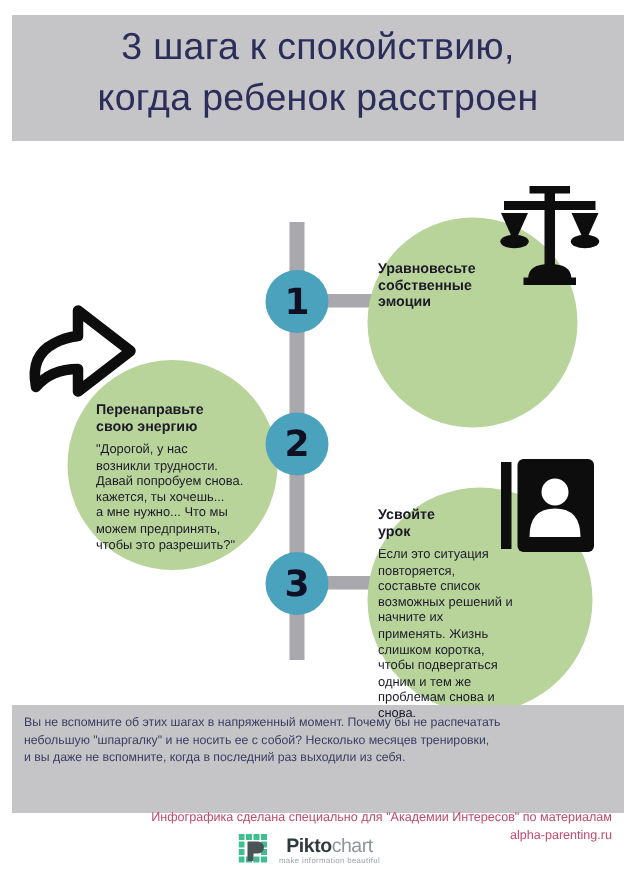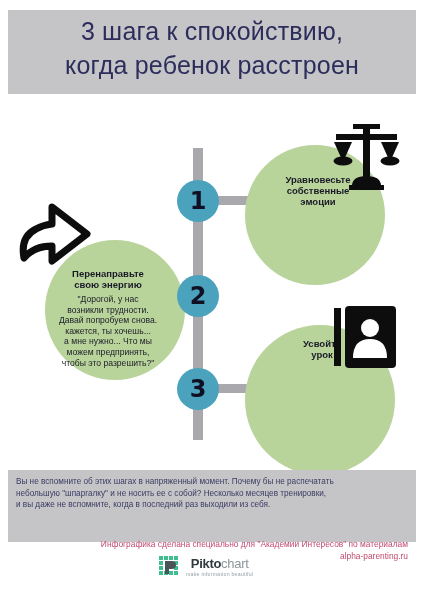--- a/index.html
+++ b/index.html
@@ -88,41 +88,41 @@
     font-family: "DejaVu Sans", sans-serif;
     z-index: 5;
   }
   .nb-1 { left: 177px; top: 180px; }
   .nb-2 { left: 177px; top: 275px; }
   .nb-3 { left: 177px; top: 368px; }
 
   
   .step-text {
     position: absolute;
-    text-align: center;
+    text-align: left;
     color: #1b1b28;
     z-index: 4;
   }
   .step-head {
     font-weight: bold;
     font-size: 9.5px;
     line-height: 11px;
     color: #1b1b28;
     margin-bottom: 4px;
     white-space: pre-line;
   }
   .step-body {
     font-size: 8.6px;
     line-height: 10.6px;
     color: #1b1b28;
     white-space: pre-line;
   }
 
   .st-1 { left: 252px; top: 174px; width: 132px; }
-  .st-2 { left:  40px; top: 268px; width: 136px; }
+  .st-2 { left:  64px; top: 268px; width: 136px; }
   .st-3 { left: 252px; top: 338px; width: 140px; }
 
   
   .icon-box { position: absolute; z-index: 6; }
   .icon-scales { left: 328px; top: 124px; width: 76px; height: 68px; }
   .icon-arrow  { left:  12px; top: 203px; width: 80px; height: 66px; }
   .icon-book   { left: 334px; top: 306px; width: 62px; height: 62px; }
 
   
   .footer-band {
@@ -235,20 +235,31 @@
   <div class="icon-box icon-arrow">
     <svg viewBox="0 0 80 66" width="80" height="66" aria-hidden="true">
       <path d="M40 4 L75 31 L40 58 L40 43 Q22 43 12 55 Q8 34 24 26 Q31 22 40 21 Z" fill="none" stroke="#0d0d0d" stroke-width="7" stroke-linejoin="round" stroke-linecap="round"></path>
     </svg>
   </div>
 
   <div class="num-bubble nb-3">3</div>
   <div class="step-text st-3">
     <div class="step-head">Усвойте
 урок</div>
+    <div class="step-body">Если это ситуация
+повторяется,
+составьте список
+возможных решений и
+начните их
+применять. Жизнь
+слишком коротка,
+чтобы подвергаться
+одним и тем же
+проблемам снова и
+снова.</div>
   </div>
   <div class="icon-box icon-book">
     <svg viewBox="0 0 62 62" width="62" height="62" aria-hidden="true">
       <rect x="0" y="2" width="7" height="58" fill="#0d0d0d"></rect>
       <rect x="11" y="0" width="51" height="62" rx="4" fill="#0d0d0d"></rect>
       <circle cx="36" cy="22" r="9" fill="#ffffff"></circle>
       <path d="M19 52 Q19 33 36 33 Q53 33 53 52 Z" fill="#ffffff"></path>
     </svg>
   </div>
 

